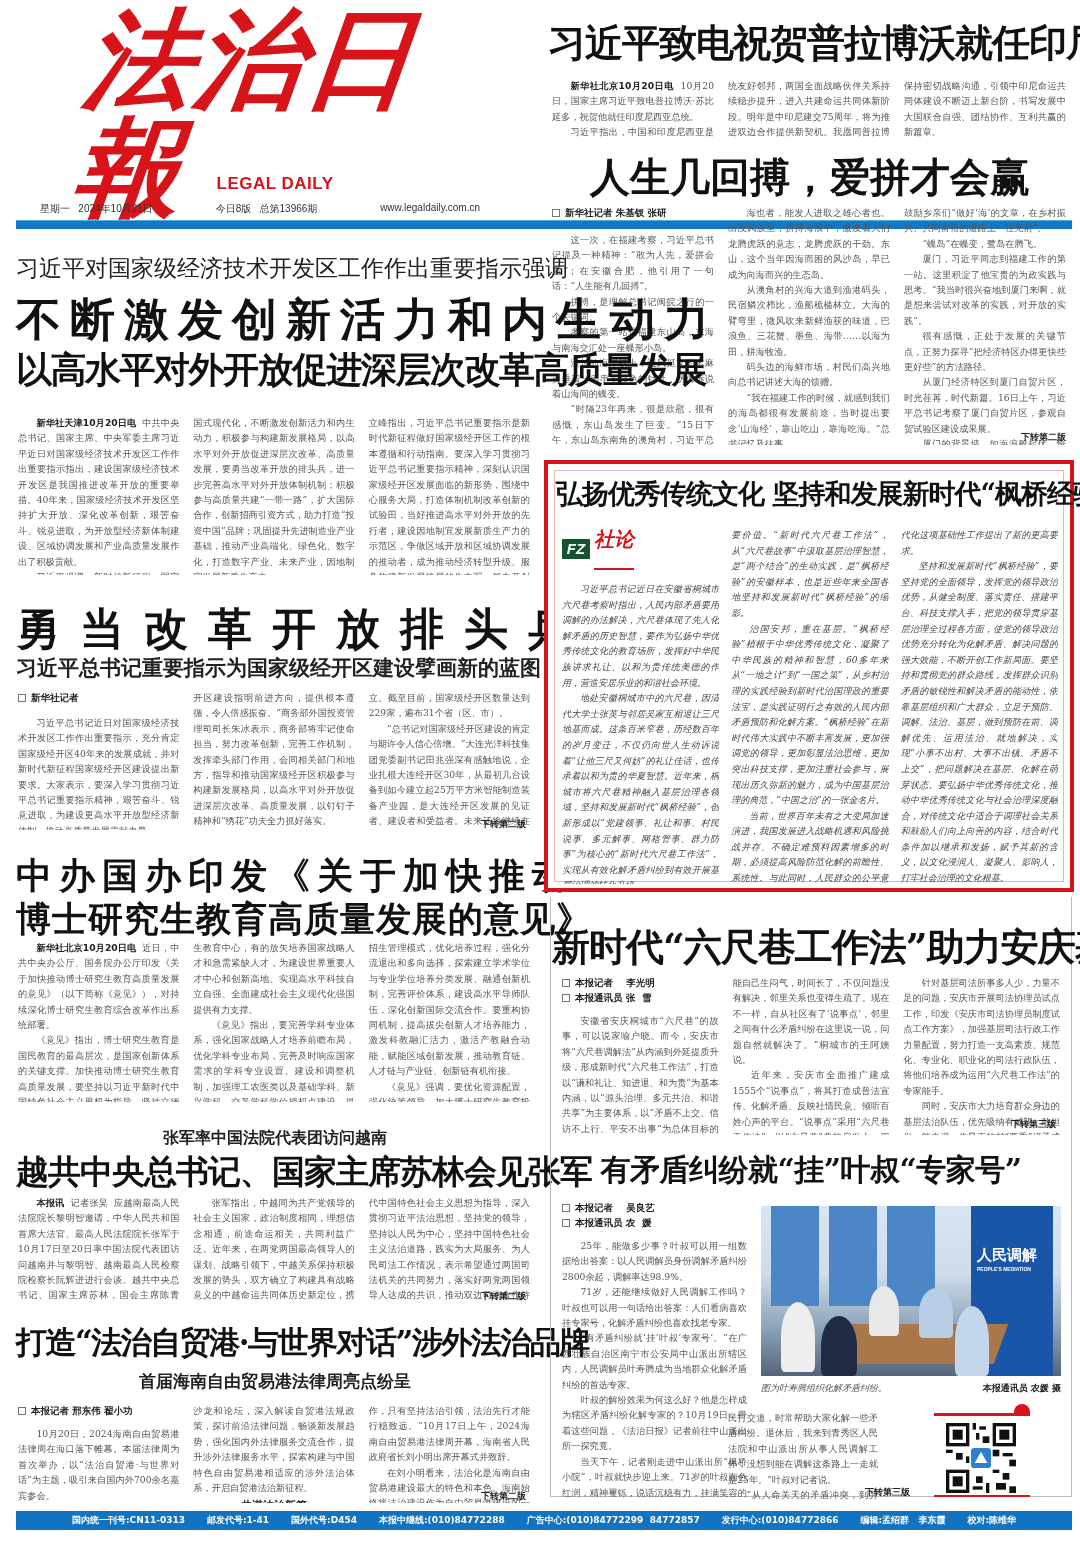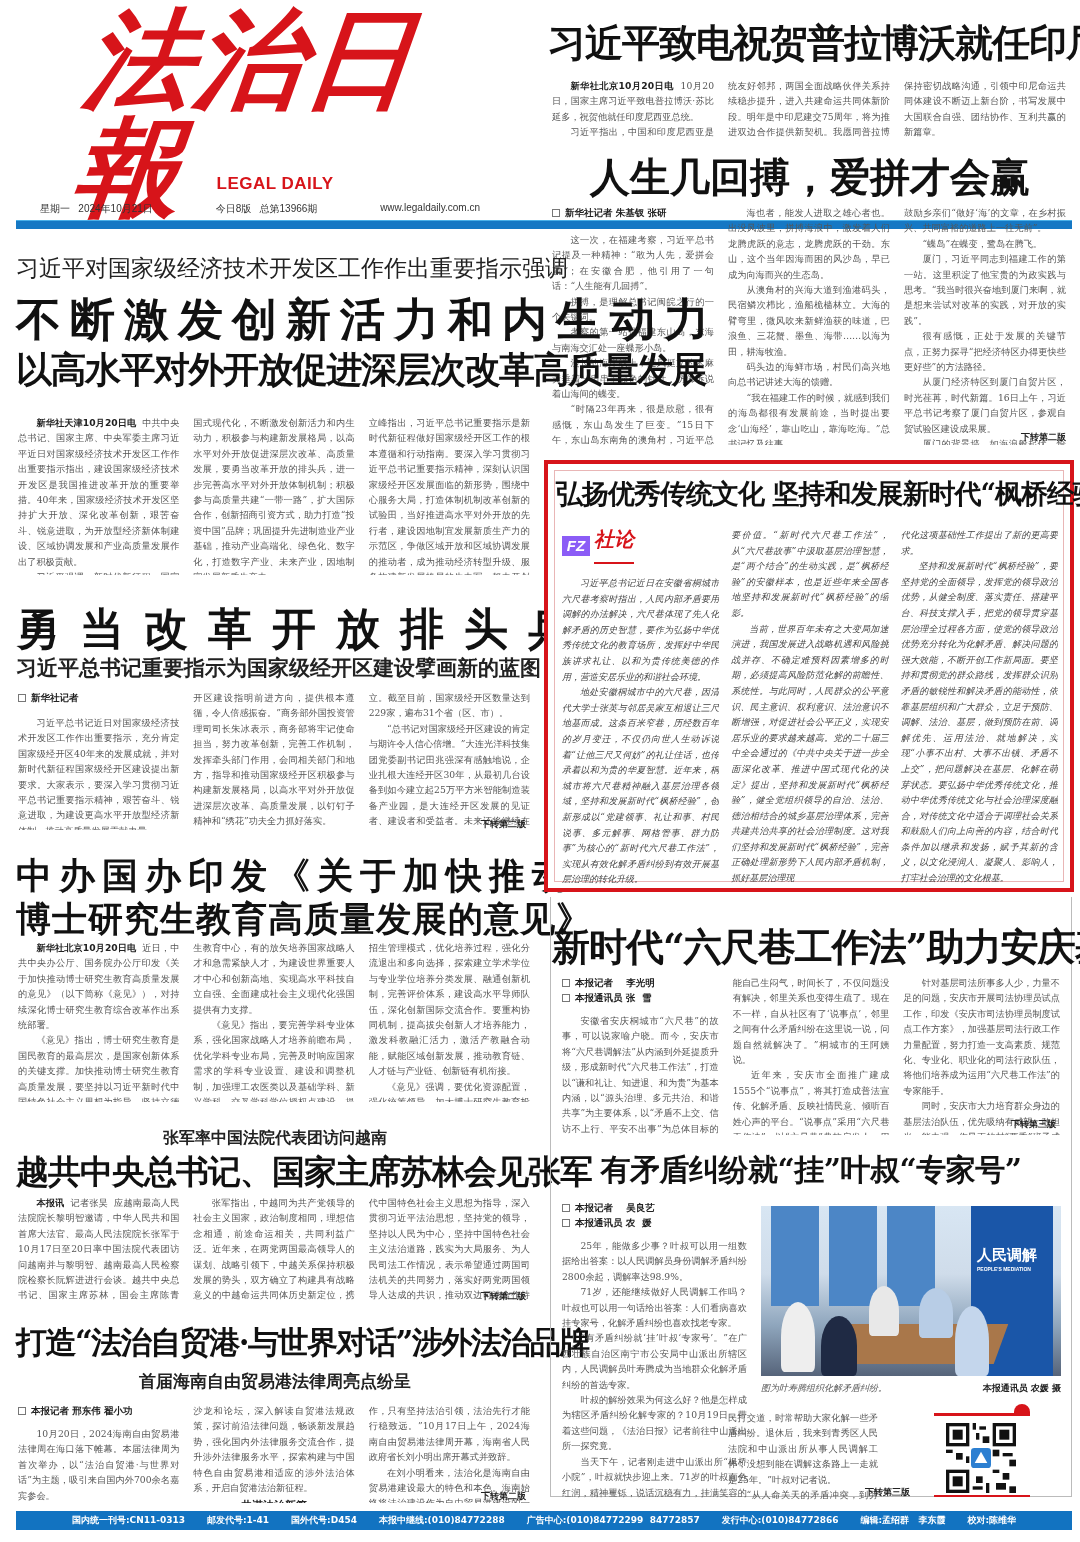--- a/index.html
+++ b/index.html
@@ -19,22 +19,22 @@
   .col p { text-indent: 2em; }
   .col p.noind { text-indent: 0; }
   .lead { font-family: "DejaVu Sans", sans-serif; font-weight: bold; color: #222; }
   .byline { font-family: "DejaVu Sans", sans-serif; font-size: 9.5px; color: #222; font-weight: bold; line-height: 15px; text-indent: 0 !important; }
   .box { display: inline-block; width: 8px; height: 8px; border: 1px solid #777; margin-right: 5px; vertical-align: -1px; }
   .cont { font-family: "DejaVu Sans", sans-serif; font-weight: bold; font-size: 9px; color: #222; text-align: right; }
   .editorial-frame { left: 544px; top: 460px; width: 530px; height: 432px; border: 4px solid #d7141a; background: #fff; }
   .editorial-inner { position: absolute; left: 6px; top: 6px; right: 6px; bottom: 6px; border: 1px solid #e9b6b6; }
   .ed-col { font-family: "DejaVu Serif", serif; font-size: 9px; line-height: 15.6px; color: #444; font-style: italic; }
   .sheling { display: flex; align-items: center; gap: 4px; }
-  .fz { width: 28px; height: 20px; background: #8b5cf6; color: #fff; font-family: "Liberation Sans", sans-serif; font-weight: bold; font-size: 15px; display: flex; align-items: center; justify-content: center; font-style: italic; }
-  .sheling-text { font-family: "DejaVu Sans", sans-serif; font-size: 20px; font-weight: bold; color: #d7141a; border-bottom: 2px solid #d7141a; line-height: 22px; padding-bottom: 12px; }
+  .fz { width: 28px; height: 20px; background: #14532d; color: #fff; font-family: "Liberation Sans", sans-serif; font-weight: bold; font-size: 15px; display: flex; align-items: center; justify-content: center; font-style: italic; }
+  .sheling-text { font-family: "DejaVu Sans", sans-serif; font-size: 20px; font-weight: bold; color: #d7141a; border-bottom: 2px solid #d7141a; line-height: 22px; padding-bottom: 18px; }
   .right-frame { left: 550px; top: 897px; width: 522px; height: 600px; border: 1px solid #bbb; border-top: none; }
   .photo { left: 761px; top: 1206px; width: 300px; height: 170px; background: linear-gradient(180deg, #d8e6f3 0%, #cfdcea 40%, #8fa6bd 70%, #56647a 100%); overflow: hidden; }
   .photo .win { position: absolute; top: 0; width: 48px; height: 100px; background: #4c86c6; }
   .photo .banner { position: absolute; right: 8px; top: 0; width: 82px; height: 216px; background: #1a56a8; color: #fff; }
   .photo .banner .t1 { position: absolute; top: 40px; left: 6px; font-family: "DejaVu Sans", sans-serif; font-weight: bold; font-size: 15px; }
   .photo .banner .t2 { position: absolute; top: 60px; left: 6px; font-family: "Liberation Sans", sans-serif; font-size: 5px; font-weight: bold; }
   .photo .table { position: absolute; left: 80px; bottom: 12px; width: 160px; height: 40px; background: #a9774a; transform: skewX(-20deg); }
   .photo .person { position: absolute; border-radius: 50% 50% 10% 10%; }
   .bottom-bar { left: 16px; top: 1511px; width: 1056px; height: 19px; background: #1273c1; color: #fff; font-family: "DejaVu Sans", sans-serif; font-size: 9px; font-weight: bold; display: flex; align-items: center; justify-content: center; gap: 22px; white-space: nowrap; }
 </style>
@@ -196,20 +196,21 @@
       <div class="sheling" style="margin-bottom:12px;">
         <div class="fz">FZ</div>
         <div class="sheling-text">社论</div>
       </div>
       <p>习近平总书记近日在安徽省桐城市六尺巷考察时指出，人民内部矛盾要用调解的办法解决，六尺巷体现了先人化解矛盾的历史智慧，要作为弘扬中华优秀传统文化的教育场所，发挥好中华民族讲求礼让、以和为贵传统美德的作用，营造安居乐业的和谐社会环境。</p>
       <p>地处安徽桐城市中的六尺巷，因清代大学士张英与邻居吴家互相退让三尺地基而成。这条百米窄巷，历经数百年的岁月变迁，不仅仍向世人生动诉说着“让他三尺又何妨”的礼让佳话，也传承着以和为贵的华夏智慧。近年来，桐城市将六尺巷精神融入基层治理各领域，坚持和发展新时代“枫桥经验”，创新形成以“党建领事、礼让和事、村民说事、多元解事、网格管事、群力防事”为核心的“新时代六尺巷工作法”，实现从有效化解矛盾纠纷到有效开展基层治理的转化升级。</p>
       <p>基层处于改革发展稳定的第一线，既是产生利益冲突和社会矛盾的“源头”，也是协调利益关系和疏导社会矛盾的“闸口”。只有把基层的事情处理好，把人民内部矛盾解决好，人民才能安居乐业，社会才能安定有序，国家才能长治久安。中华民族历来推崇“礼之用，和为贵”的处世之道，正是三尺而成的六尺巷蕴含着礼让和谐，求仁善邻的文化传统，对于基层治理有着重</p>
     </div>
     <div class="col ed-col">
       <p class="noind">要价值。“新时代六尺巷工作法”，从“六尺巷故事”中汲取基层治理智慧，是“两个结合”的生动实践，是“枫桥经验”的安徽样本，也是近些年来全国各地坚持和发展新时代“枫桥经验”的缩影。</p>
+      <p>治国安邦，重在基层。“枫桥经验”植根于中华优秀传统文化，凝聚了中华民族的精神和智慧，60多年来从“一地之计”到“一国之策”，从乡村治理的实践经验到新时代治国理政的重要法宝，是实践证明行之有效的人民内部矛盾预防和化解方案。“枫桥经验”在新时代伟大实践中不断丰富发展，更加强调党的领导，更加彰显法治思维，更加突出科技支撑，更加注重社会参与，展现出历久弥新的魅力，成为中国基层治理的典范，“中国之治”的一张金名片。</p>
       <p>当前，世界百年未有之大变局加速演进，我国发展进入战略机遇和风险挑战并存、不确定难预料因素增多的时期，必须提高风险防范化解的前瞻性、系统性。与此同时，人民群众的公平意识、民主意识、权利意识、法治意识不断增强，对促进社会公平正义，实现安居乐业的要求越来越高。党的二十届三中全会通过的《中共中央关于进一步全面深化改革、推进中国式现代化的决定》提出，坚持和发展新时代“枫桥经验”，健全党组织领导的自治、法治、德治相结合的城乡基层治理体系，完善共建共治共享的社会治理制度。这对我们坚持和发展新时代“枫桥经验”，完善正确处理新形势下人民内部矛盾机制，抓好基层治理现</p>
     </div>
     <div class="col ed-col">
       <p class="noind">代化这项基础性工作提出了新的更高要求。</p>
       <p>坚持和发展新时代“枫桥经验”，要坚持党的全面领导，发挥党的领导政治优势，从健全制度、落实责任、搭建平台、科技支撑入手，把党的领导贯穿基层治理全过程各方面，使党的领导政治优势充分转化为化解矛盾、解决问题的强大效能，不断开创工作新局面。要坚持和贯彻党的群众路线，发挥群众识别矛盾的敏锐性和解决矛盾的能动性，依靠基层组织和广大群众，立足于预防、调解、法治、基层，做到预防在前、调解优先、运用法治、就地解决，实现“小事不出村、大事不出镇、矛盾不上交”，把问题解决在基层、化解在萌芽状态。要弘扬中华优秀传统文化，推动中华优秀传统文化与社会治理深度融合，对传统文化中适合于调理社会关系和鼓励人们向上向善的内容，结合时代条件加以继承和发扬，赋予其新的含义，以文化浸润人、凝聚人、影响人，打牢社会治理的文化根基。</p>
 
     </div>
   </div>
 </div>
 

